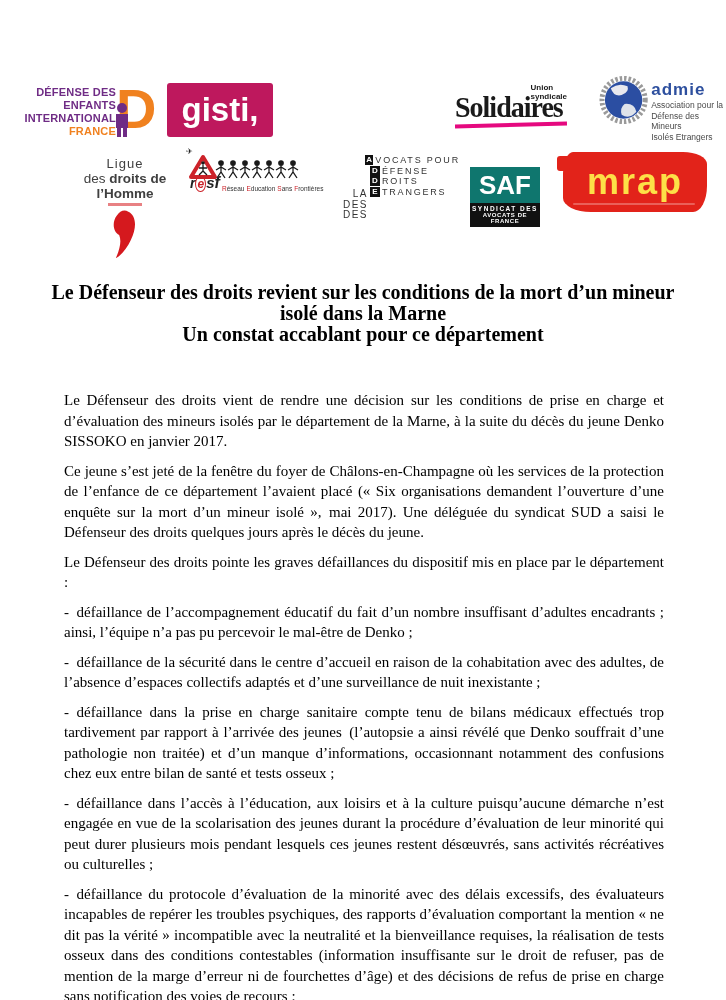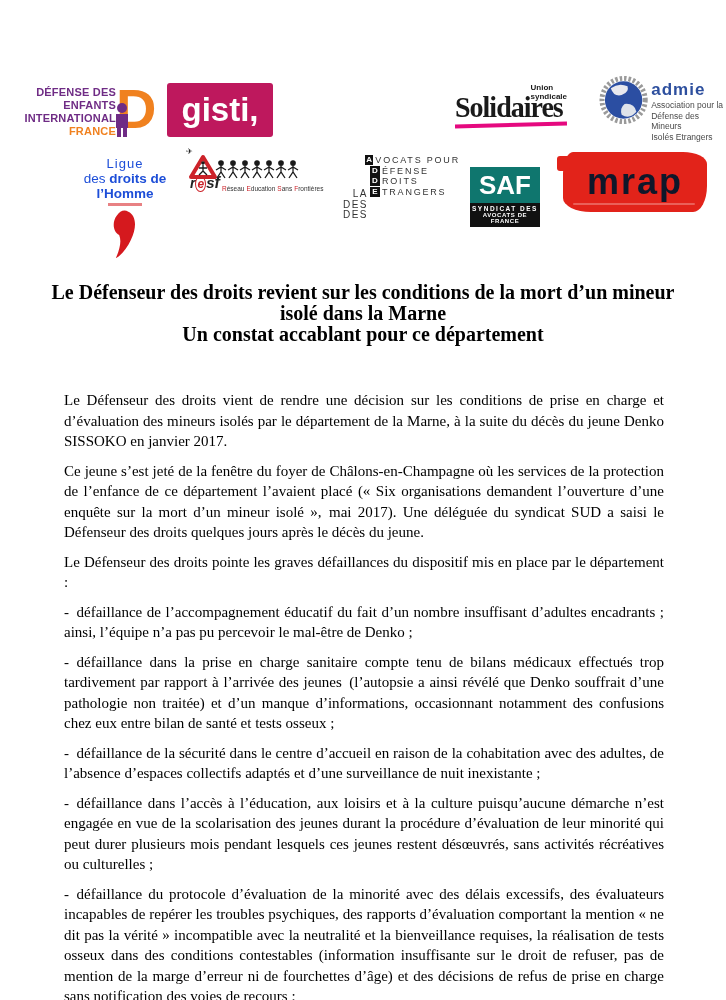--- a/index.html
+++ b/index.html
@@ -39,21 +39,21 @@
             line-height:28px;letter-spacing:-1px;color:#1a1a1a;transform:scaleY(1.05);}
   .sol-underline{width:112px;height:4px;background:#e5097f;margin-top:1px;transform:rotate(-1.5deg);}
 
   
   .logo-admie{left:599px;top:74px;width:127px;display:flex;gap:3px;}
   .admie-name{color:#2d4f9e;font-weight:800;font-size:17px;letter-spacing:1px;margin-top:6px;}
   .admie-desc{color:#4a4a4a;font-size:8.5px;line-height:10.5px;}
   .admie-right{width:76px;}
 
   
-  .logo-ldh{left:70px;top:156px;width:110px;text-align:center;color:#1d4ed8;}
+  .logo-ldh{left:70px;top:156px;width:110px;text-align:center;color:#404040;}
   .ldh-l1{font-size:13px;font-weight:300;letter-spacing:1px;}
   .ldh-l2,.ldh-l3{font-size:13.5px;}
   .ldh-l2 b,.ldh-l3{font-weight:bold;}
   .ldh-fineprint{width:34px;height:3px;background:#d5191e;opacity:.55;margin:2px auto 4px;}
   .ldh-comma{display:block;margin:2px auto 0;}
 
   
   .logo-resf{left:188px;top:152px;width:114px;height:48px;}
   .resf-plane{position:absolute;left:-2px;top:-5px;font-size:8px;color:#1a1a1a;}
   .resf-tri{position:absolute;left:0;top:2px;}
@@ -84,21 +84,21 @@
   .saf-sub2{font-size:6px;font-weight:bold;letter-spacing:.6px;}
 
   
   .logo-mrap{left:563px;top:152px;width:144px;height:60px;background:#e2231a;
              border-radius:10px 24px 14px 28px / 22px 12px 26px 14px;
              display:flex;align-items:center;justify-content:center;}
   .logo-mrap::before{content:"";position:absolute;left:-6px;top:4px;width:13px;height:15px;
              background:#e2231a;border-radius:3px;}
   .logo-mrap::after{content:"";position:absolute;left:10px;right:12px;bottom:7px;height:2px;
              background:rgba(255,255,255,.28);border-radius:2px;}
-  .mrap-text{color:#0f172a;font-weight:800;font-size:36px;letter-spacing:2px;text-align:center;}
+  .mrap-text{color:#fde047;font-weight:800;font-size:36px;letter-spacing:2px;text-align:center;}
 
   
   .doc-title{position:absolute;top:282px;left:40px;width:646px;text-align:center;
              font-weight:bold;font-size:20px;line-height:21px;}
   .doc-body{position:absolute;top:349px;left:64px;width:600px;
             font-size:15px;line-height:20.5px;text-align:justify;margin-top:41px;}
   .doc-body p{margin:0 0 9px;}
 </style>
 </head>
 <body>
@@ -232,19 +232,19 @@
   <div class="doc-title">
     <div>Le Défenseur des droits revient sur les conditions de la mort d’un mineur isolé dans la Marne</div>
     <div>Un constat accablant pour ce département</div>
   </div>
 
   <div class="doc-body">
     <p>Le Défenseur des droits vient de rendre une décision sur les conditions de prise en charge et d’évaluation des mineurs isolés par le département de la Marne, à la suite du décès du jeune Denko SISSOKO en janvier 2017.</p>
     <p>Ce jeune s’est jeté de la fenêtre du foyer de Châlons-en-Champagne où les services de la protection de l’enfance de ce département l’avaient placé (« Six organisations demandent l’ouverture d’une enquête sur la mort d’un mineur isolé », mai 2017). Une déléguée du syndicat SUD a saisi le Défenseur des droits quelques jours après le décès du jeune.</p>
     <p>Le Défenseur des droits pointe les graves défaillances du dispositif mis en place par le département :</p>
     <p>- défaillance de l’accompagnement éducatif du fait d’un nombre insuffisant d’adultes encadrants ; ainsi, l’équipe n’a pas pu percevoir le mal-être de Denko ;</p>
+    <p>- défaillance de la sécurité dans le centre d’accueil en raison de la cohabitation avec des adultes, de l’absence d’espaces collectifs adaptés et d’une surveillance de nuit inexistante ;</p>
     <p>- défaillance dans la prise en charge sanitaire compte tenu de bilans médicaux effectués trop tardivement par rapport à l’arrivée des jeunes (l’autopsie a ainsi révélé que Denko souffrait d’une pathologie non traitée) et d’un manque d’informations, occasionnant notamment des confusions chez eux entre bilan de santé et tests osseux ;</p>
-    <p>- défaillance de la sécurité dans le centre d’accueil en raison de la cohabitation avec des adultes, de l’absence d’espaces collectifs adaptés et d’une surveillance de nuit inexistante ;</p>
     <p>- défaillance dans l’accès à l’éducation, aux loisirs et à la culture puisqu’aucune démarche n’est engagée en vue de la scolarisation des jeunes durant la procédure d’évaluation de leur minorité qui peut durer plusieurs mois pendant lesquels ces jeunes restent désœuvrés, sans activités récréatives ou culturelles ;</p>
     <p>- défaillance du protocole d’évaluation de la minorité avec des délais excessifs, des évaluateurs incapables de repérer les troubles psychiques, des rapports d’évaluation comportant la mention « ne dit pas la vérité » incompatible avec la neutralité et la bienveillance requises, la réalisation de tests osseux dans des conditions contestables (information insuffisante sur le droit de refuser, pas de mention de la marge d’erreur ni de fourchettes d’âge) et des décisions de refus de prise en charge sans notification des voies de recours ;</p>
   </div>
 
 </div>
 
 </body></html>

